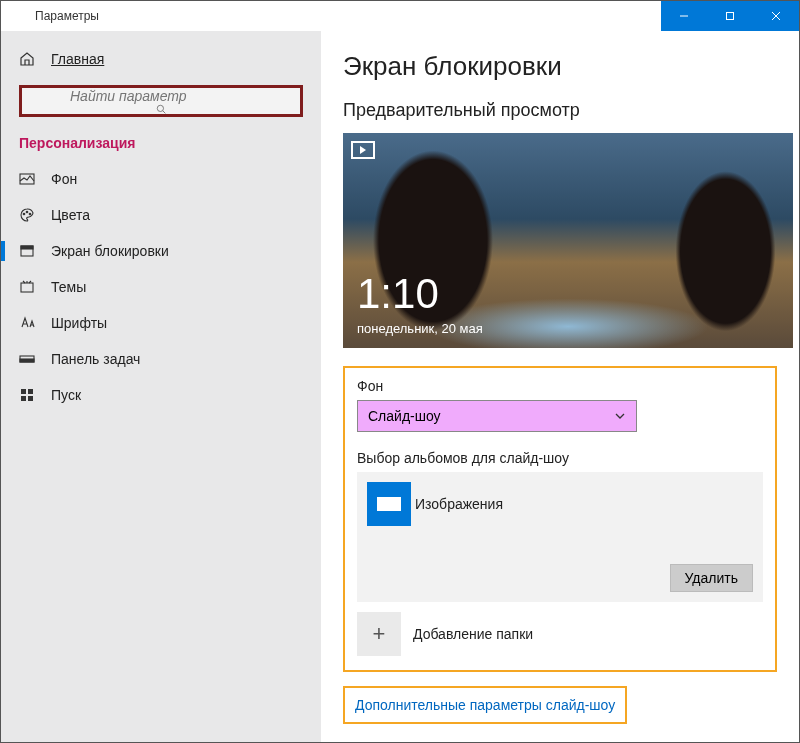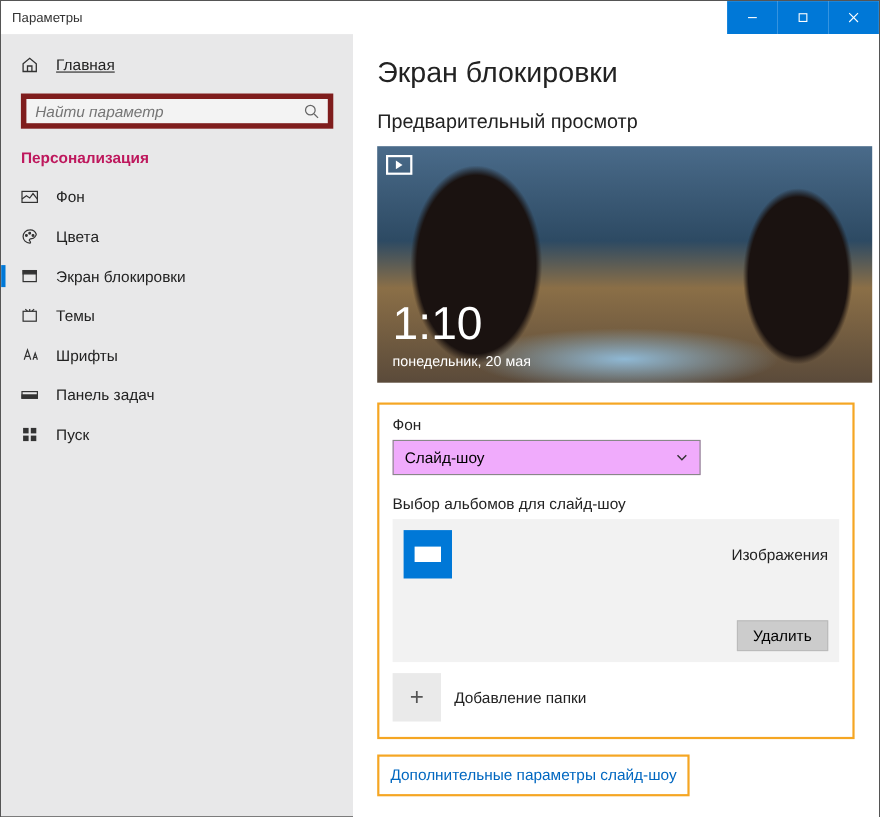--- a/index.html
+++ b/index.html
@@ -1,32 +1,32 @@
 <!DOCTYPE html>
 <html><head>
 <meta charset="utf-8">
 <style>
 * { margin: 0; padding: 0; box-sizing: border-box; font-family: "Segoe UI", Tahoma, sans-serif; }
 body { background: #fff; width: 800px; height: 743px; overflow: hidden; }
 
 .window { width: 800px; height: 743px; display: flex; flex-direction: column; border: 1px solid #555; }
 
 .titlebar { height: 30px; background: #fff; display: flex; align-items: center; justify-content: space-between; }
-.titlebar-left { padding-left: 10px; font-size: 12px; color: #333; }
+.titlebar-left { padding-left: 10px; font-size: 12px; color: #333; margin-left: 24px; }
 .titlebar-right { display: flex; }
 .titlebar-btn { width: 46px; height: 30px; display: flex; align-items: center; justify-content: center; background: #0078d7; color: #fff; font-size: 10px; }
 .titlebar-btn svg { width: 10px; height: 10px; }
 
 .body { flex: 1; display: flex; overflow: hidden; }
 
 .sidebar { width: 320px; background: #e8e8e9; padding: 10px 0; display: flex; flex-direction: column; }
 .sidebar-home { display: flex; align-items: flex-end; padding: 10px 18px; gap: 16px; font-size: 14px; color: #222; cursor: pointer; text-decoration: underline; }
 .sidebar-home svg { width: 16px; height: 16px; }
 
-.search-box { margin: 8px 18px 14px 18px; height: 32px; border: 5px solid #7f1d1d; background: #f3f3f3; display: flex; align-items: center; padding: 0 8px; }
+.search-box { margin: 8px 18px 14px 18px; height: 32px; border: 3px solid #7f1d1d; background: #f3f3f3; display: flex; align-items: center; padding: 0 8px; flex-direction: column; }
 .search-box input { flex: 1; border: none; background: transparent; outline: none; font-size: 14px; color: #666; font-style: italic; }
 .search-box svg { width: 14px; height: 14px; color: #666; }
 
 .section-title { font-size: 14px; font-weight: 600; color: #be185d; padding: 4px 18px 10px 18px; }
 
 .nav-item { display: flex; align-items: center; padding: 10px 18px; gap: 16px; font-size: 14px; color: #222; cursor: pointer; position: relative; }
 .nav-item.active::before { content: ""; position: absolute; left: 0; top: 8px; bottom: 8px; width: 4px; background: #0078d7; }
 .nav-item svg { width: 16px; height: 16px; flex-shrink: 0; }
 
 .content { flex: 1; padding: 20px 22px; overflow-y: auto; background: #fff; }
@@ -43,21 +43,21 @@
 .preview-slideshow-icon::after { content: ""; width: 0; height: 0; border-left: 6px solid #fff; border-top: 4px solid transparent; border-bottom: 4px solid transparent; }
 .preview-time { position: absolute; left: 14px; bottom: 30px; color: #fff; font-size: 42px; font-weight: 300; }
 .preview-date { position: absolute; left: 14px; bottom: 12px; color: #fff; font-size: 13px; }
 
 .highlight-box { border: 2px solid #f5a623; padding: 10px 12px 14px 12px; margin-bottom: 14px; }
 .field-label { font-size: 14px; color: #222; margin-bottom: 6px; }
 .dropdown { width: 280px; height: 32px; border: 1px solid #888; display: flex; align-items: center; justify-content: space-between; padding: 0 10px; font-size: 14px; background: #f0abfc; margin-bottom: 18px; cursor: pointer; }
 .dropdown svg { width: 12px; height: 12px; }
 
 .album-panel { background: #f2f2f2; padding: 0 0 10px 0; margin-bottom: 10px; }
-.album-row { display: flex; align-items: center; gap: 27px; padding: 10px 10px 8px 10px; justify-content: space-between; }
+.album-row { display: flex; align-items: center; gap: 4px; padding: 10px 10px 8px 10px; }
 .album-thumb { width: 44px; height: 44px; background: #0078d7; display: flex; align-items: center; justify-content: center; }
 .album-thumb-inner { width: 24px; height: 14px; background: #fff; }
 .album-name { font-size: 14px; color: #222; }
 .album-actions { display: flex; justify-content: flex-end; padding: 30px 10px 0 10px; }
 .remove-btn { background: #ccc; border: 1px solid #bbb; padding: 5px 14px; font-size: 14px; cursor: pointer; }
 
 .add-folder-row { display: flex; align-items: center; gap: 12px; }
 .add-btn { width: 44px; height: 44px; background: #eaeaea; display: flex; align-items: center; justify-content: center; font-size: 22px; color: #555; cursor: pointer; }
 .add-label { font-size: 14px; color: #222; }
 

